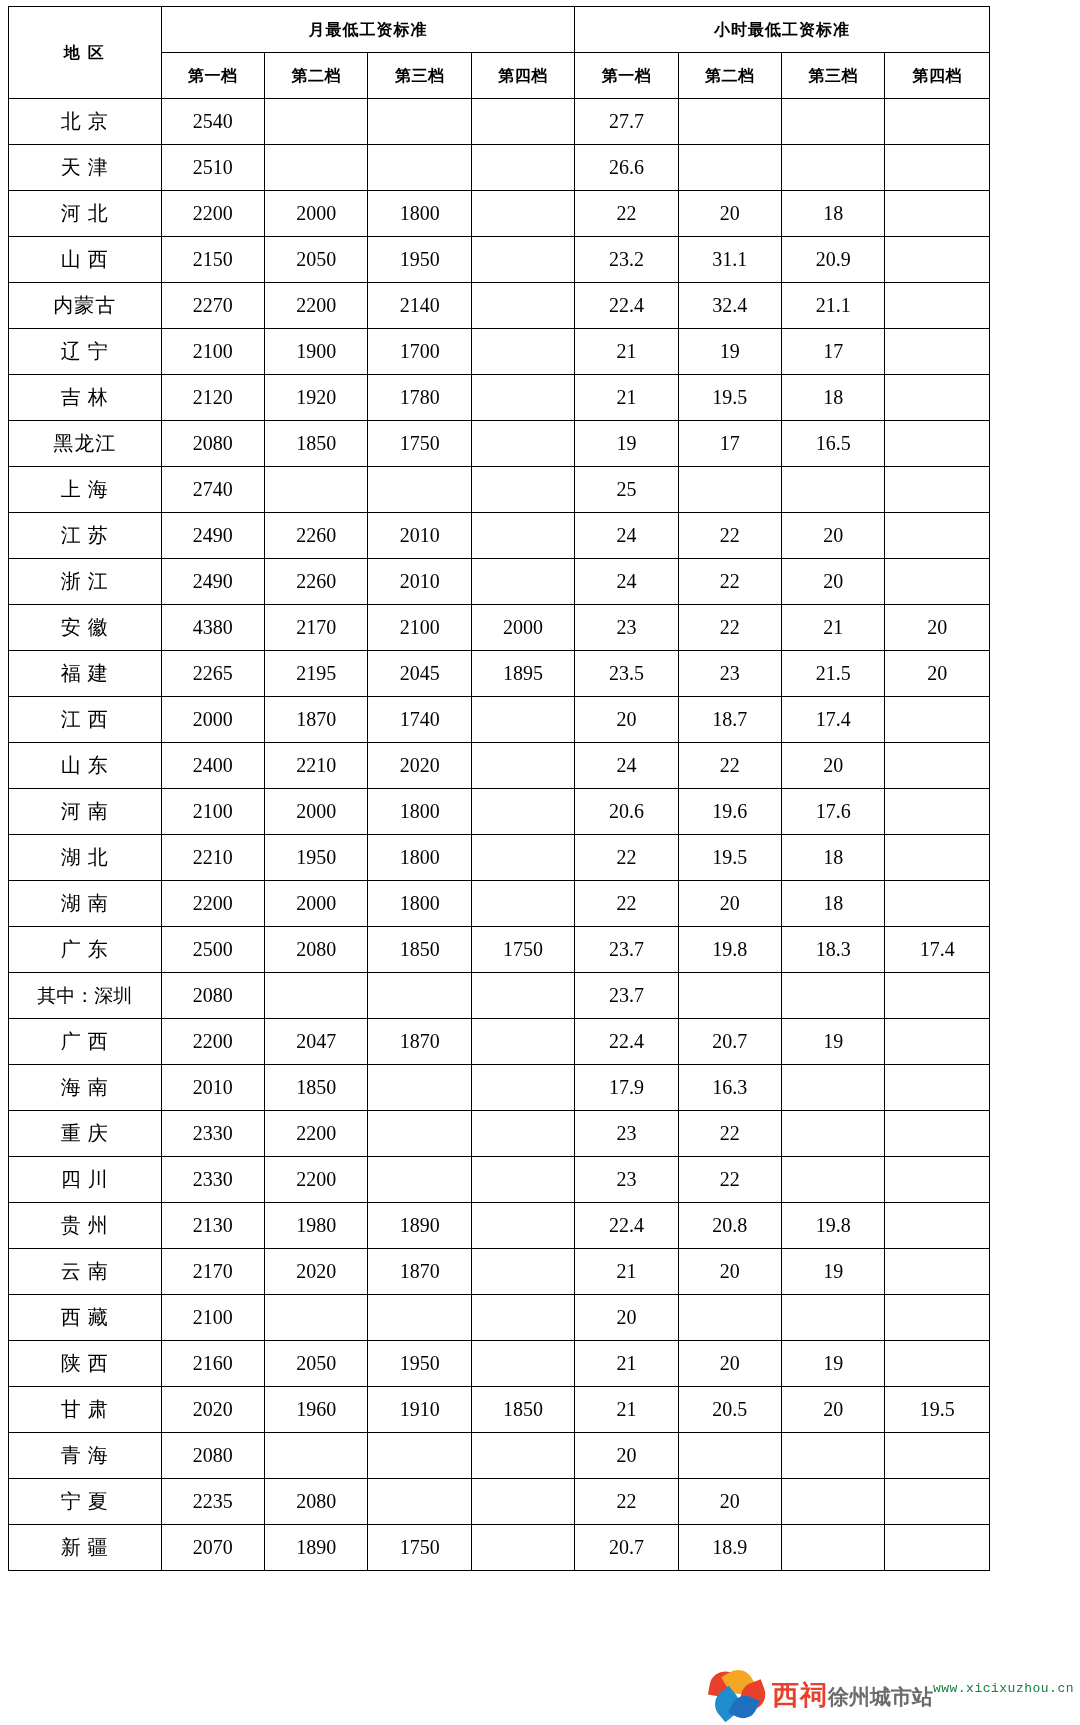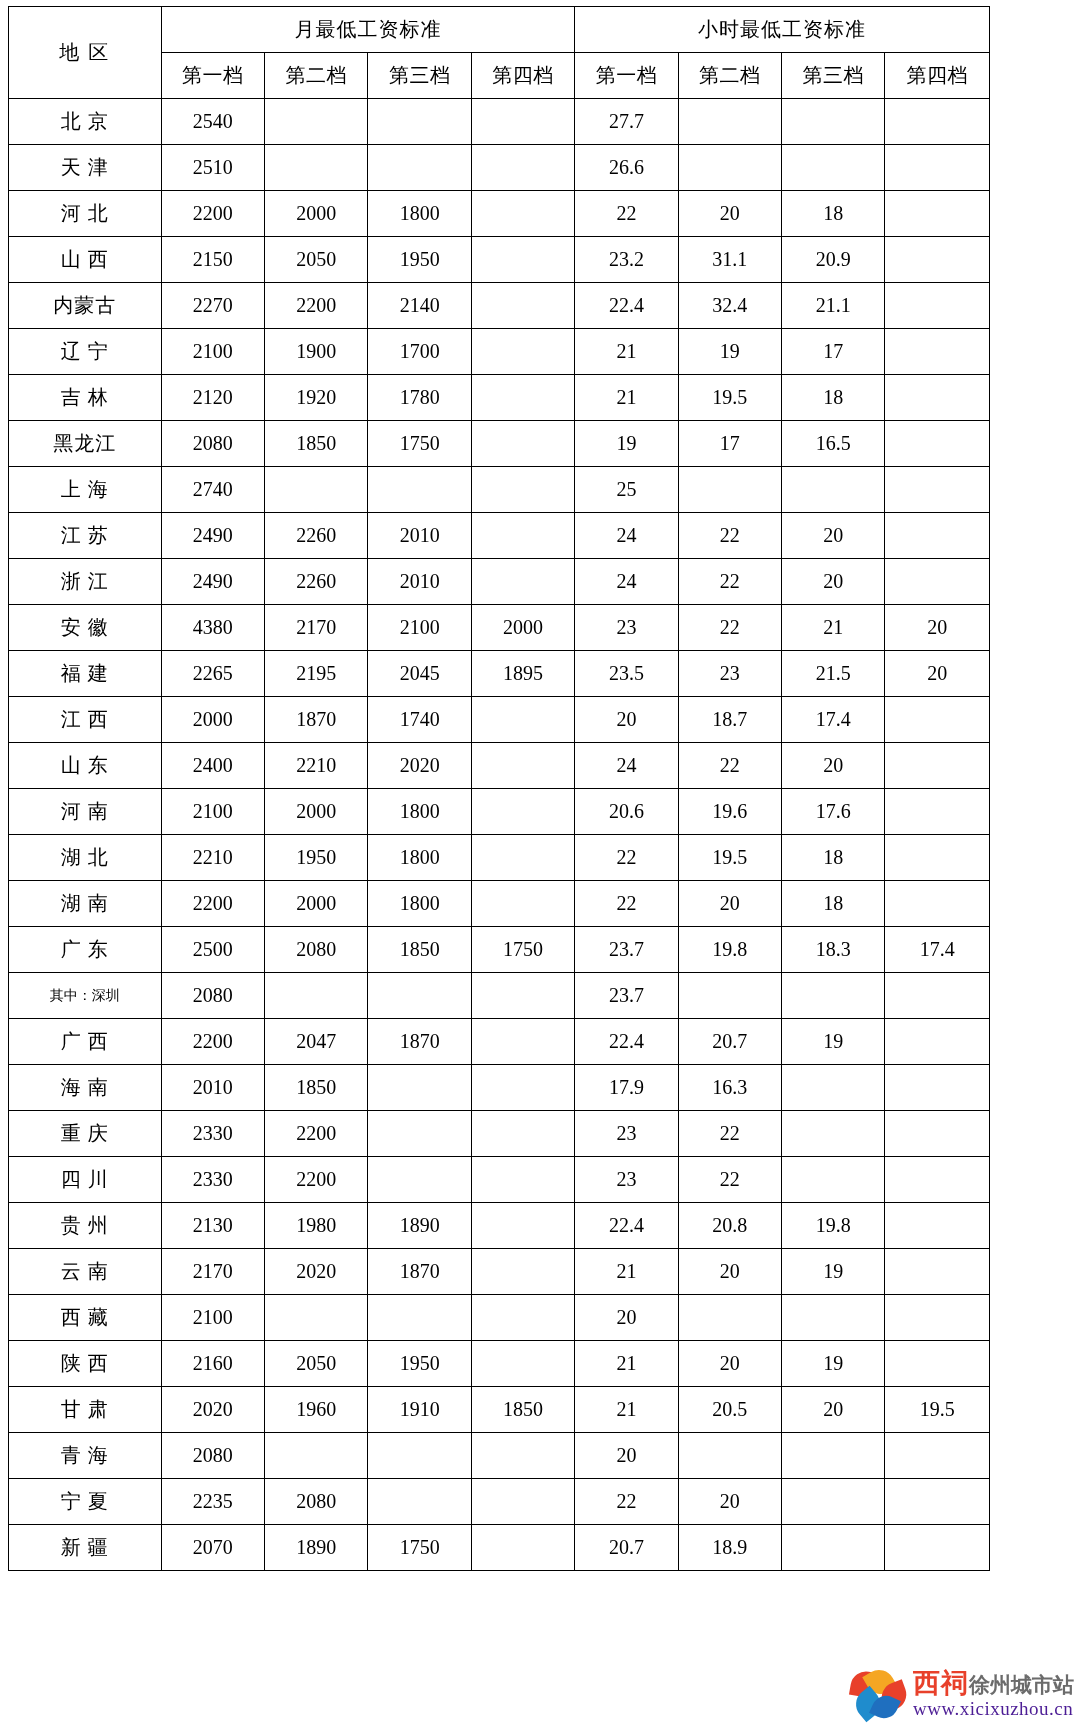--- a/index.html
+++ b/index.html
@@ -32,38 +32,39 @@
     text-align: center;
     vertical-align: middle;
     font-weight: normal;
     font-size: 20px;
     padding: 0;
     height: 45px;
     line-height: 45px;
     white-space: nowrap;
   }
   table.wage-table th {
-    font-size: 20px;
+    font-size: 16px;
+    font-weight: bold;
   }
   col.c-region { width: 152px; }
   col.c-m1 { width: 103px; }
   col.c-m2 { width: 103px; }
   col.c-m3 { width: 103px; }
   col.c-m4 { width: 103px; }
   col.c-h1 { width: 103px; }
   col.c-h2 { width: 103px; }
   col.c-h3 { width: 103px; }
   col.c-h4 { width: 104px; }
 
   .region-cell {
     font-size: 21px;
     letter-spacing: 1px;
   }
   .region-cell.sub {
-    font-size: 14px;
+    font-size: 19px;
     letter-spacing: 0px;
   }
   .head-top {
     height: 46px;
     line-height: 46px;
     font-size: 21px;
     letter-spacing: 1px;
   }
   .head-sub {
     height: 45px;
@@ -95,38 +96,38 @@
   }
   .wm-petal {
     position: absolute;
     border-radius: 60% 0 60% 0;
   }
   .wm-p1 { width: 26px; height: 26px; left: 0px;  top: 2px;  background: #e8402a; transform: rotate(10deg); }
   .wm-p2 { width: 26px; height: 26px; left: 16px; top: 0px;  background: #f5a623; transform: rotate(60deg); }
   .wm-p3 { width: 26px; height: 26px; left: 30px; top: 14px; background: #e8402a; transform: rotate(-20deg); }
   .wm-p4 { width: 26px; height: 26px; left: 4px;  top: 22px; background: #1f8ccd; transform: rotate(-40deg); }
   .wm-p5 { width: 24px; height: 24px; left: 22px; top: 26px; background: #1f6fbf; transform: rotate(25deg); }
-  .wm-text { display: flex; flex-direction: column; justify-content: center; }
+  .wm-text { display: flex; flex-direction: row; justify-content: center; }
   .wm-main {
     font-family: "Liberation Sans", sans-serif;
     font-size: 27px;
     font-weight: bold;
     color: #e8402a;
     line-height: 1.05;
     letter-spacing: 1px;
   }
   .wm-main .wm-gray {
     color: #6b6b6b;
     font-size: 21px;
     letter-spacing: 0px;
   }
   .wm-url {
-    font-family: Liberation Serif, serif;
-    font-size: 19px;
-    color: #4c1d95;
+    font-family: Liberation Mono, monospace;
+    font-size: 13px;
+    color: #15803d;
     letter-spacing: 0.5px;
     line-height: 1.2;
   }
 </style>
 </head>
 <body>
 
 <div class="sheet">
   <table class="wage-table">
     <colgroup>

